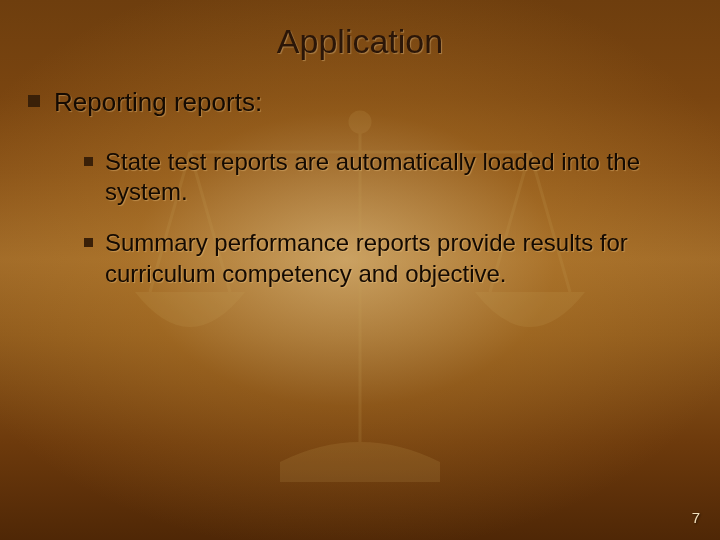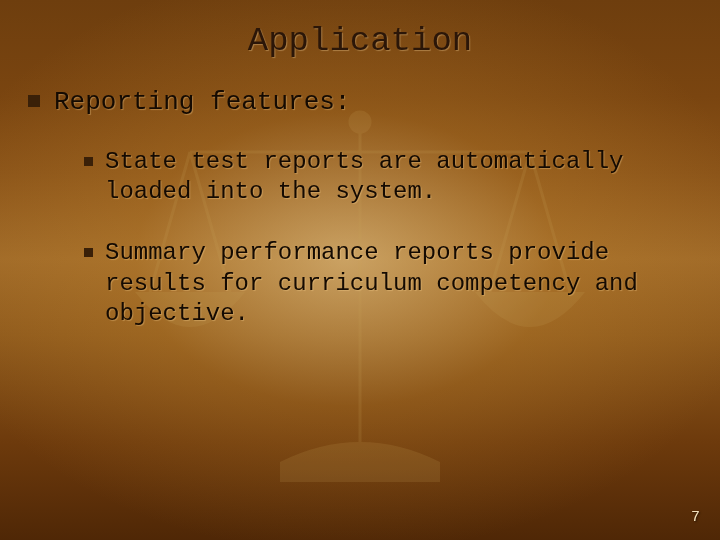--- a/index.html
+++ b/index.html
@@ -13,21 +13,21 @@
         rgba(200,140,50,0.25) 35%,
         rgba(110,60,10,0.0) 70%),
       linear-gradient(180deg,
         #6e3e0e 0%,
         #7a4510 18%,
         #8a5318 32%,
         #a06a28 48%,
         #8f5a1c 62%,
         #6d3a0c 82%,
         #4f2706 100%);
-    font-family: Liberation Mono, monospace;
+    font-family: Liberation Sans, sans-serif;
     color: #000;
   }
 
   
   .scale-icon {
     position: absolute;
     left: 50%; top: 54%;
     transform: translate(-50%, -50%);
     width: 560px; height: 420px;
     opacity: 0.16;
@@ -70,21 +70,21 @@
   .lvl1-text {
     font-size: 26px;
     line-height: 1.25;
     color: #140a02;
     text-shadow: 1px 1px 1px rgba(255,215,150,0.35);
   }
   .lvl2 {
     margin-left: 56px;
     margin-top: 28px;
   }
-  .lvl2 .bullet-row + .bullet-row { margin-top: 30px; }
+  .lvl2 .bullet-row + .bullet-row { margin-top: 20px; }
   .lvl2-text {
     font-size: 24px;
     line-height: 1.28;
     color: #140a02;
     text-shadow: 1px 1px 1px rgba(255,215,150,0.35);
   }
 
   .pagenum {
     position: absolute;
     right: 20px;
@@ -114,21 +114,21 @@
         <path d="M 200 380 Q 280 340 360 380 L 360 400 L 200 400 Z" fill="#c9a45a" stroke="none"></path>
       </g>
     </svg>
   </div>
 
   <div class="title">Application</div>
 
   <div class="content">
     <div class="bullet-row">
       <div class="bullet-sq"></div>
-      <div class="lvl1-text">Reporting features:</div>
+      <div class="lvl1-text">Reporting reports:</div>
     </div>
 
     <div class="lvl2">
       <div class="bullet-row">
         <div class="bullet-sq small"></div>
         <div class="lvl2-text">State test reports are automatically loaded into the system.</div>
       </div>
       <div class="bullet-row">
         <div class="bullet-sq small"></div>
         <div class="lvl2-text">Summary performance reports provide results for curriculum competency and objective.</div>

